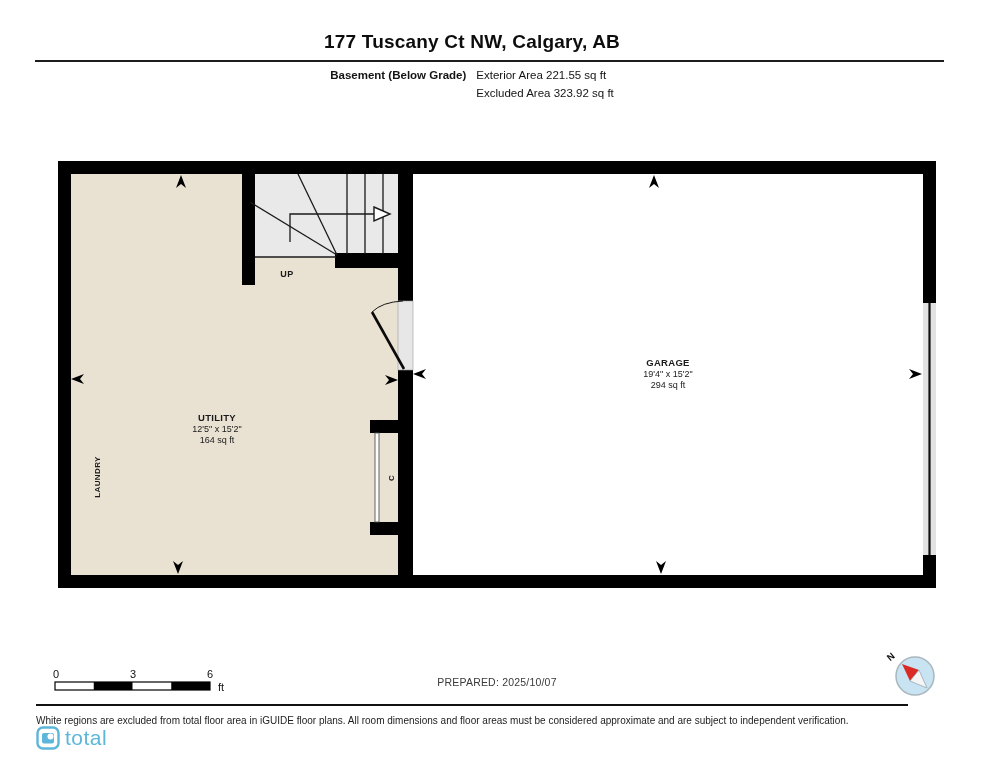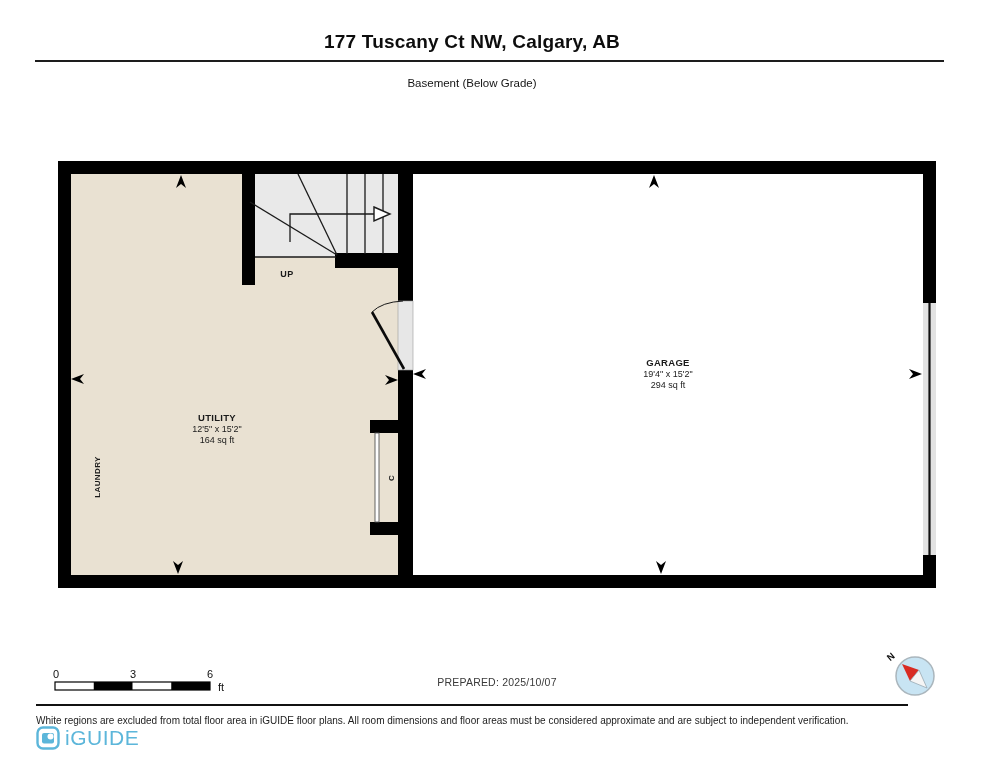--- a/index.html
+++ b/index.html
@@ -16,21 +16,21 @@
   }
   #title-rule {
     position:absolute; top:60px; left:35px; width:923px; height:2px;
     background:#1d1d1d;
   }
   #subtitle {
     position:absolute; top:66px; left:0; width:100%;
     display:flex; justify-content:center; align-items:flex-start; gap:10px;
     font-size:11.5px; line-height:18px; color:#141414;
   }
-  #subtitle .floor-label { font-weight:normal;margin-top:8px; }
+  #subtitle .floor-label { font-weight:bold; }
   #subtitle .areas { display:flex; flex-direction:column; }
   
   #plan-svg { position:absolute; top:150px; left:0; }
   .wall { fill:#000; }
   .fill-floor { fill:var(--floor-fill,#e9e1d2); }
   .fill-stair { fill:var(--stair-fill,#e9e9e9); }
   .fill-garage { fill:#ffffff; }
   .thin { stroke:#1a1a1a; stroke-width:1.3; fill:none; }
   .dart { fill:#000; }
   text { font-family:"Liberation Sans", sans-serif; }
@@ -53,20 +53,24 @@
 </style>
 </head>
 <body>
 
 <div id="canvas">
 
   <div id="page-title">177 Tuscany Ct NW, Calgary, AB</div>
   <div id="title-rule"></div>
   <div id="subtitle">
     <span class="floor-label">Basement (Below Grade)</span>
+    <span class="areas">
+      <span>Exterior Area 221.55 sq ft</span>
+      <span>Excluded Area 323.92 sq ft</span>
+    </span>
   </div>
 
   <svg id="plan-svg" width="994" height="550" viewBox="0 150 994 550" xmlns="http://www.w3.org/2000/svg">
 
     <rect class="wall" x="58" y="161" width="878" height="427"></rect>
 
     <rect class="fill-floor" x="71" y="174" width="327" height="401"></rect>
     <rect class="fill-stair" x="255" y="174" width="143" height="83"></rect>
     <rect class="fill-garage" x="413" y="174" width="510" height="401"></rect>
 
@@ -139,17 +143,17 @@
   </svg>
 
   <div id="footer">
     <div id="disclaimer">White regions are excluded from total floor area in iGUIDE floor plans. All room dimensions and floor areas must be considered approximate and are subject to independent verification.</div>
     <div id="brand">
       <svg width="24" height="24" viewBox="0 0 24 24">
         <rect x="1.5" y="1.5" width="21" height="21" rx="5.5" fill="none" stroke="var(--brand-blue,#5cb6da)" stroke-width="2.4"></rect>
         <rect x="6" y="7" width="12" height="10.5" rx="2" fill="var(--brand-blue,#5cb6da)"></rect>
         <circle cx="14.5" cy="10.5" r="3" fill="#ffffff"></circle>
       </svg>
-      <span class="brand-text">iGUIDE</span>
+      <span class="brand-text">total</span>
     </div>
   </div>
 
 </div>
 
 </body></html>

